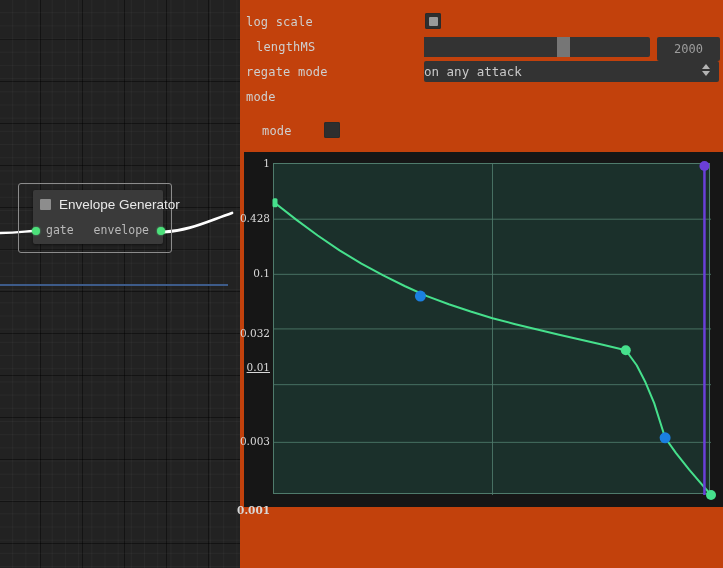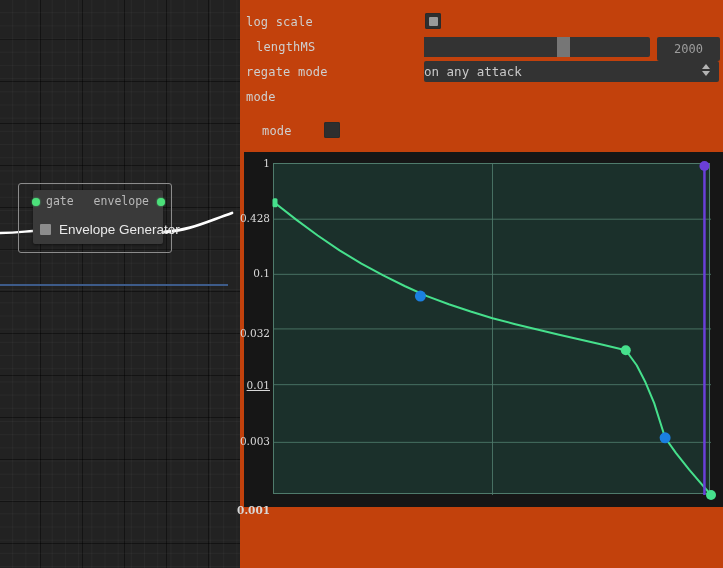--- a/index.html
+++ b/index.html
@@ -105,30 +105,30 @@
     <div id="hline"></div>
 
     <svg id="wires">
       <path d="M -4 233 C 14 233, 20 232, 33 231" stroke="#ffffff" stroke-width="2.4" fill="none" stroke-linecap="round"></path>
       <path d="M 164 232 C 188 231, 206 222, 232 213" stroke="#ffffff" stroke-width="2.8" fill="none" stroke-linecap="round"></path>
     </svg>
 
     <div id="node-sel"></div>
 
     <div id="node">
+      <div id="node-head">
+        <div id="node-icon"></div>
+        <div id="node-title">Envelope Generator</div>
+      </div>
       <div id="node-ports">
         <div class="port-dot" id="port-in"></div>
         <div id="lbl-gate">gate</div>
         <div id="lbl-env">envelope</div>
         <div class="port-dot" id="port-out"></div>
       </div>
-      <div id="node-head">
-        <div id="node-icon"></div>
-        <div id="node-title">Envelope Generator</div>
-      </div>
     </div>
   </div>
 
   <div id="panel">
 
     <div class="row" id="r-log">
       <span class="plabel">log scale</span>
     </div>
     <div class="chk" id="chk-log">
       <span class="mark"></span>
@@ -166,21 +166,21 @@
         
       </span>
     </div>
 
     <div id="chart">
       <div id="ytick-layer">
           <div class="ytick" style="top: 11px;">1</div>
           <div class="ytick" style="top: 66.2012px;">0.428</div>
           <div class="ytick" style="top: 121.333px;">0.1</div>
           <div class="ytick" style="top: 181px;">0.032</div>
-          <div class="ytick" style="top: 233px; text-decoration: underline;">0.01</div>
+          <div class="ytick" style="top: 215px; text-decoration: underline;">0.01</div>
           <div class="ytick" style="top: 289.358px;">0.003</div>
           <div class="ytick" style="top: 358px; font-weight: bold;">0.001</div>
         </div>
       <div id="plot">
         <svg id="plotsvg" viewBox="0 0 437 331" preserveAspectRatio="none">
             <line x1="0" y1="55.201191884436106" x2="437" y2="55.201191884436106" stroke="#4f7b6c" stroke-width="1" opacity="0.85"></line>
             <line x1="0" y1="110.33333333333333" x2="437" y2="110.33333333333333" stroke="#4f7b6c" stroke-width="1" opacity="0.85"></line>
             <line x1="0" y1="164.93178572537036" x2="437" y2="164.93178572537036" stroke="#4f7b6c" stroke-width="1" opacity="0.85"></line>
             <line x1="0" y1="220.66666666666666" x2="437" y2="220.66666666666666" stroke="#4f7b6c" stroke-width="1" opacity="0.85"></line>
             <line x1="0" y1="278.3576215625972" x2="437" y2="278.3576215625972" stroke="#4f7b6c" stroke-width="1" opacity="0.85"></line>

